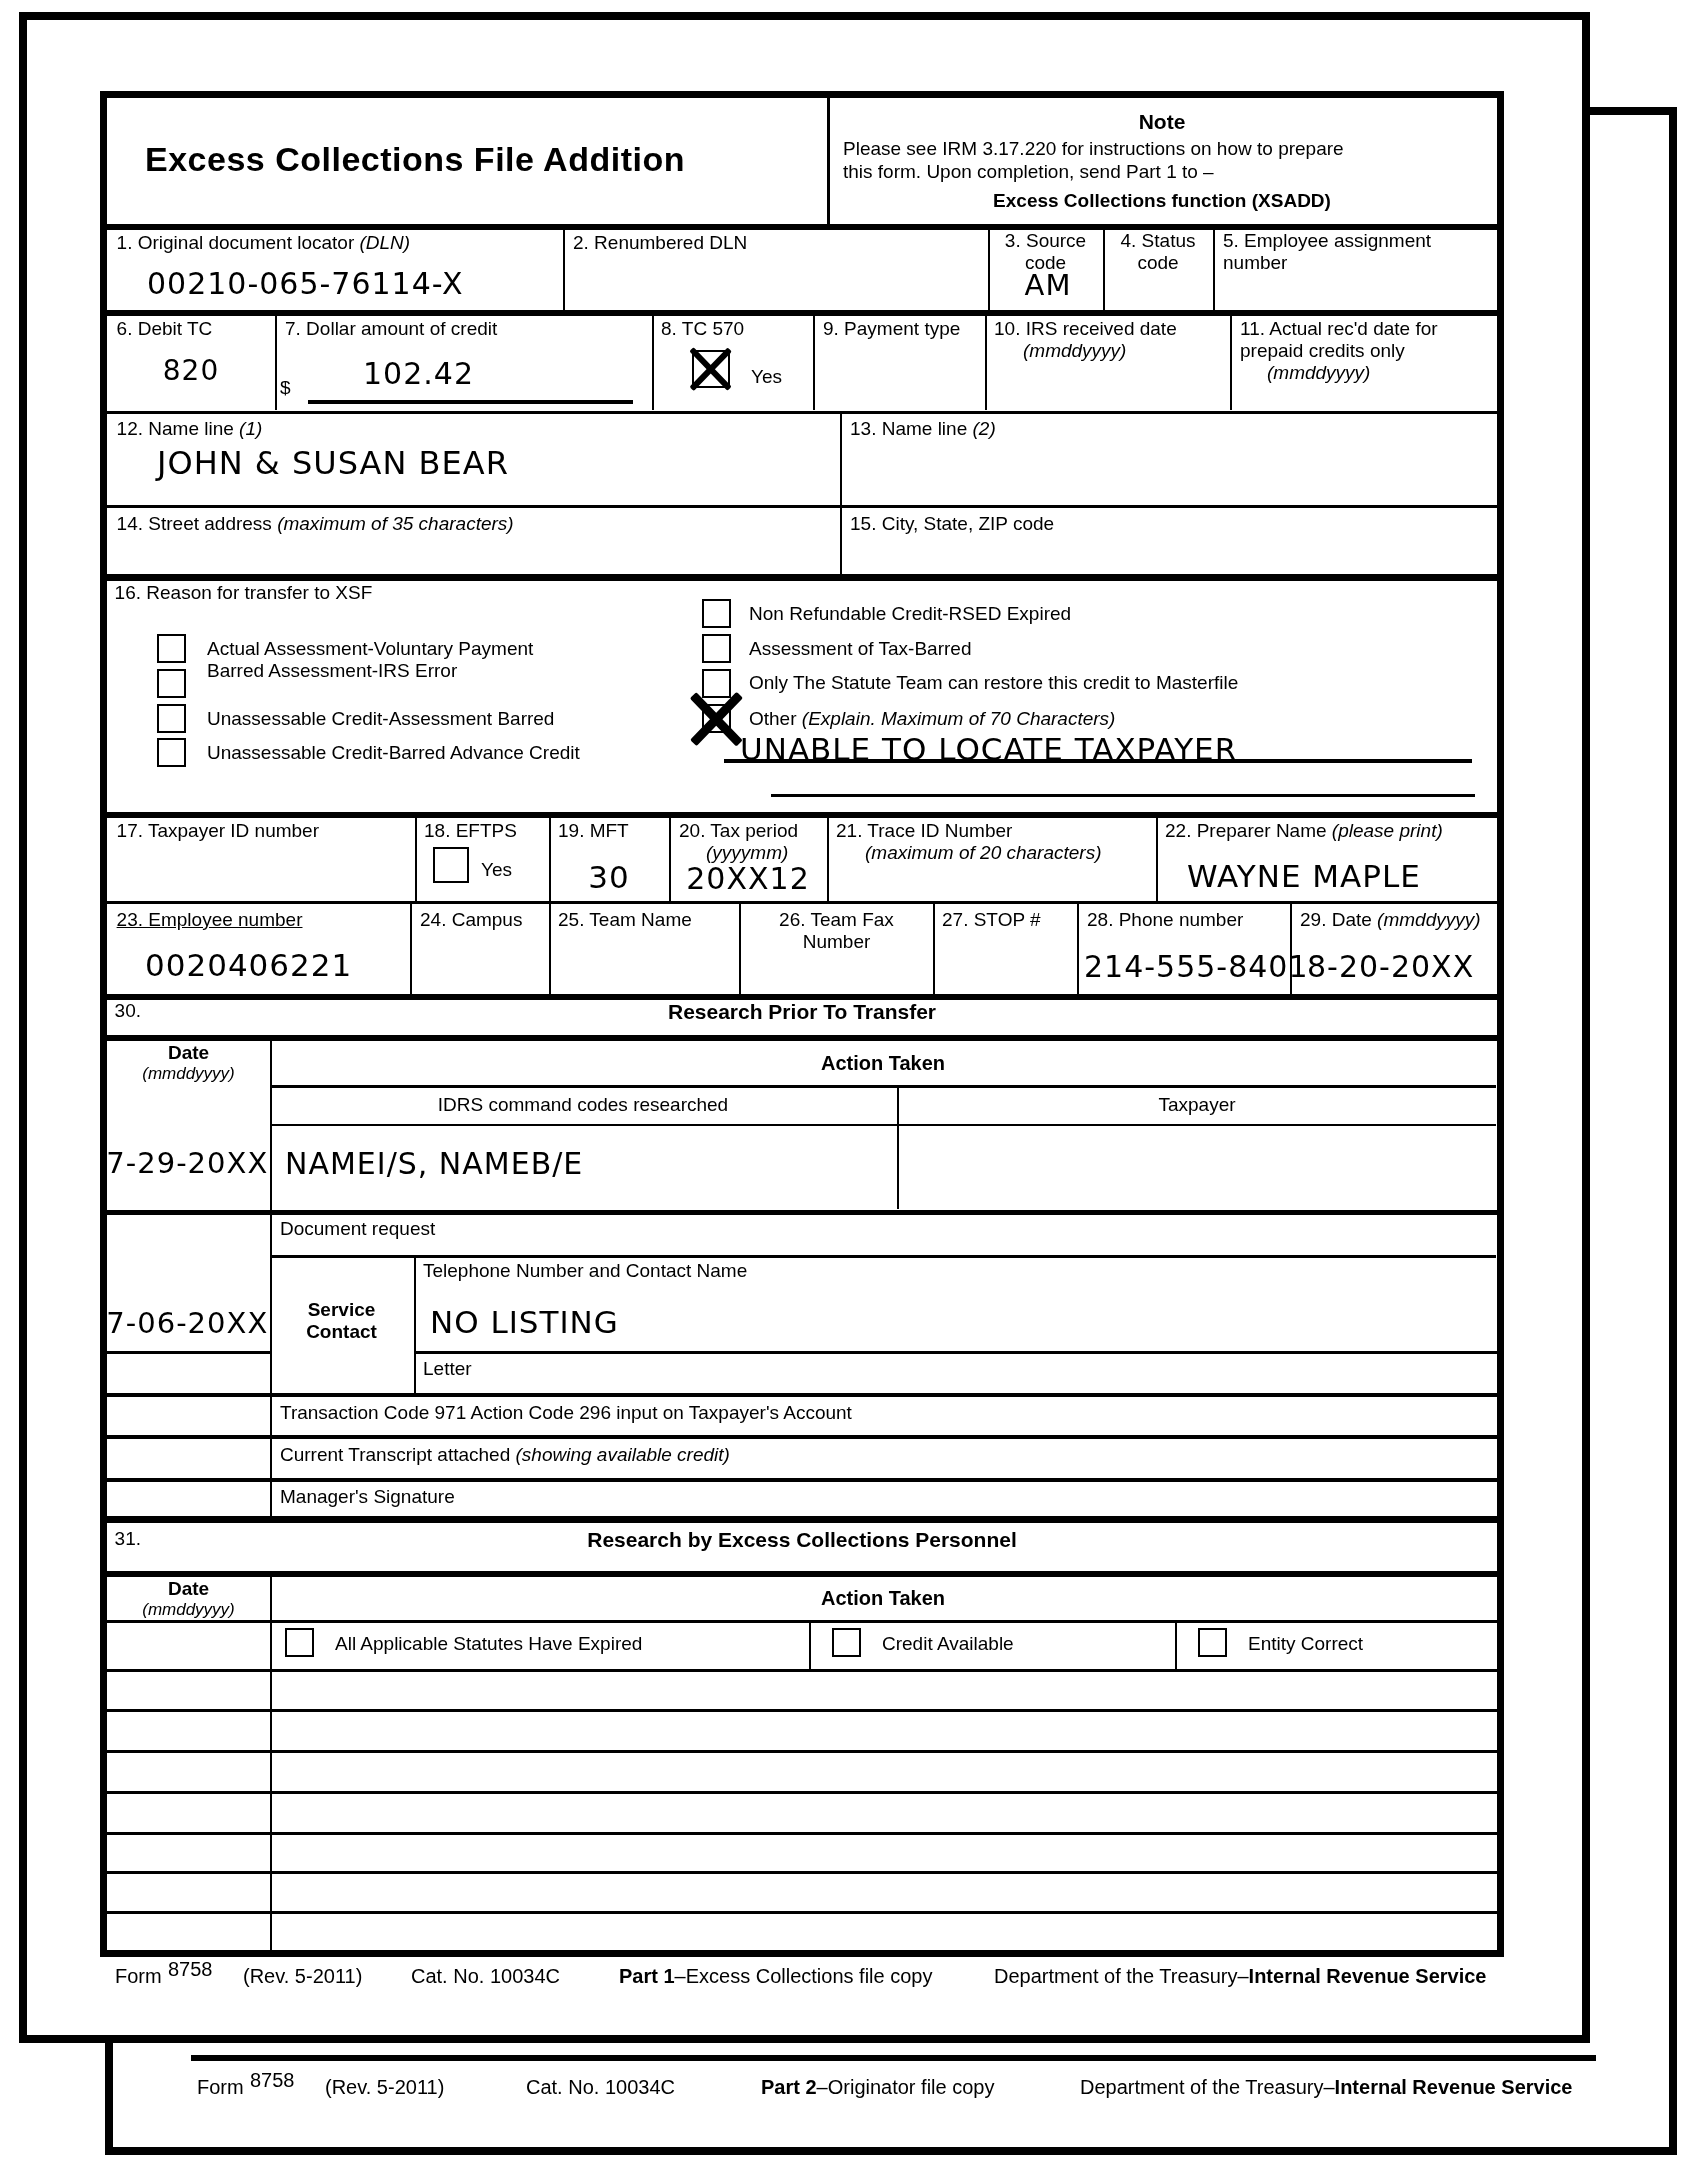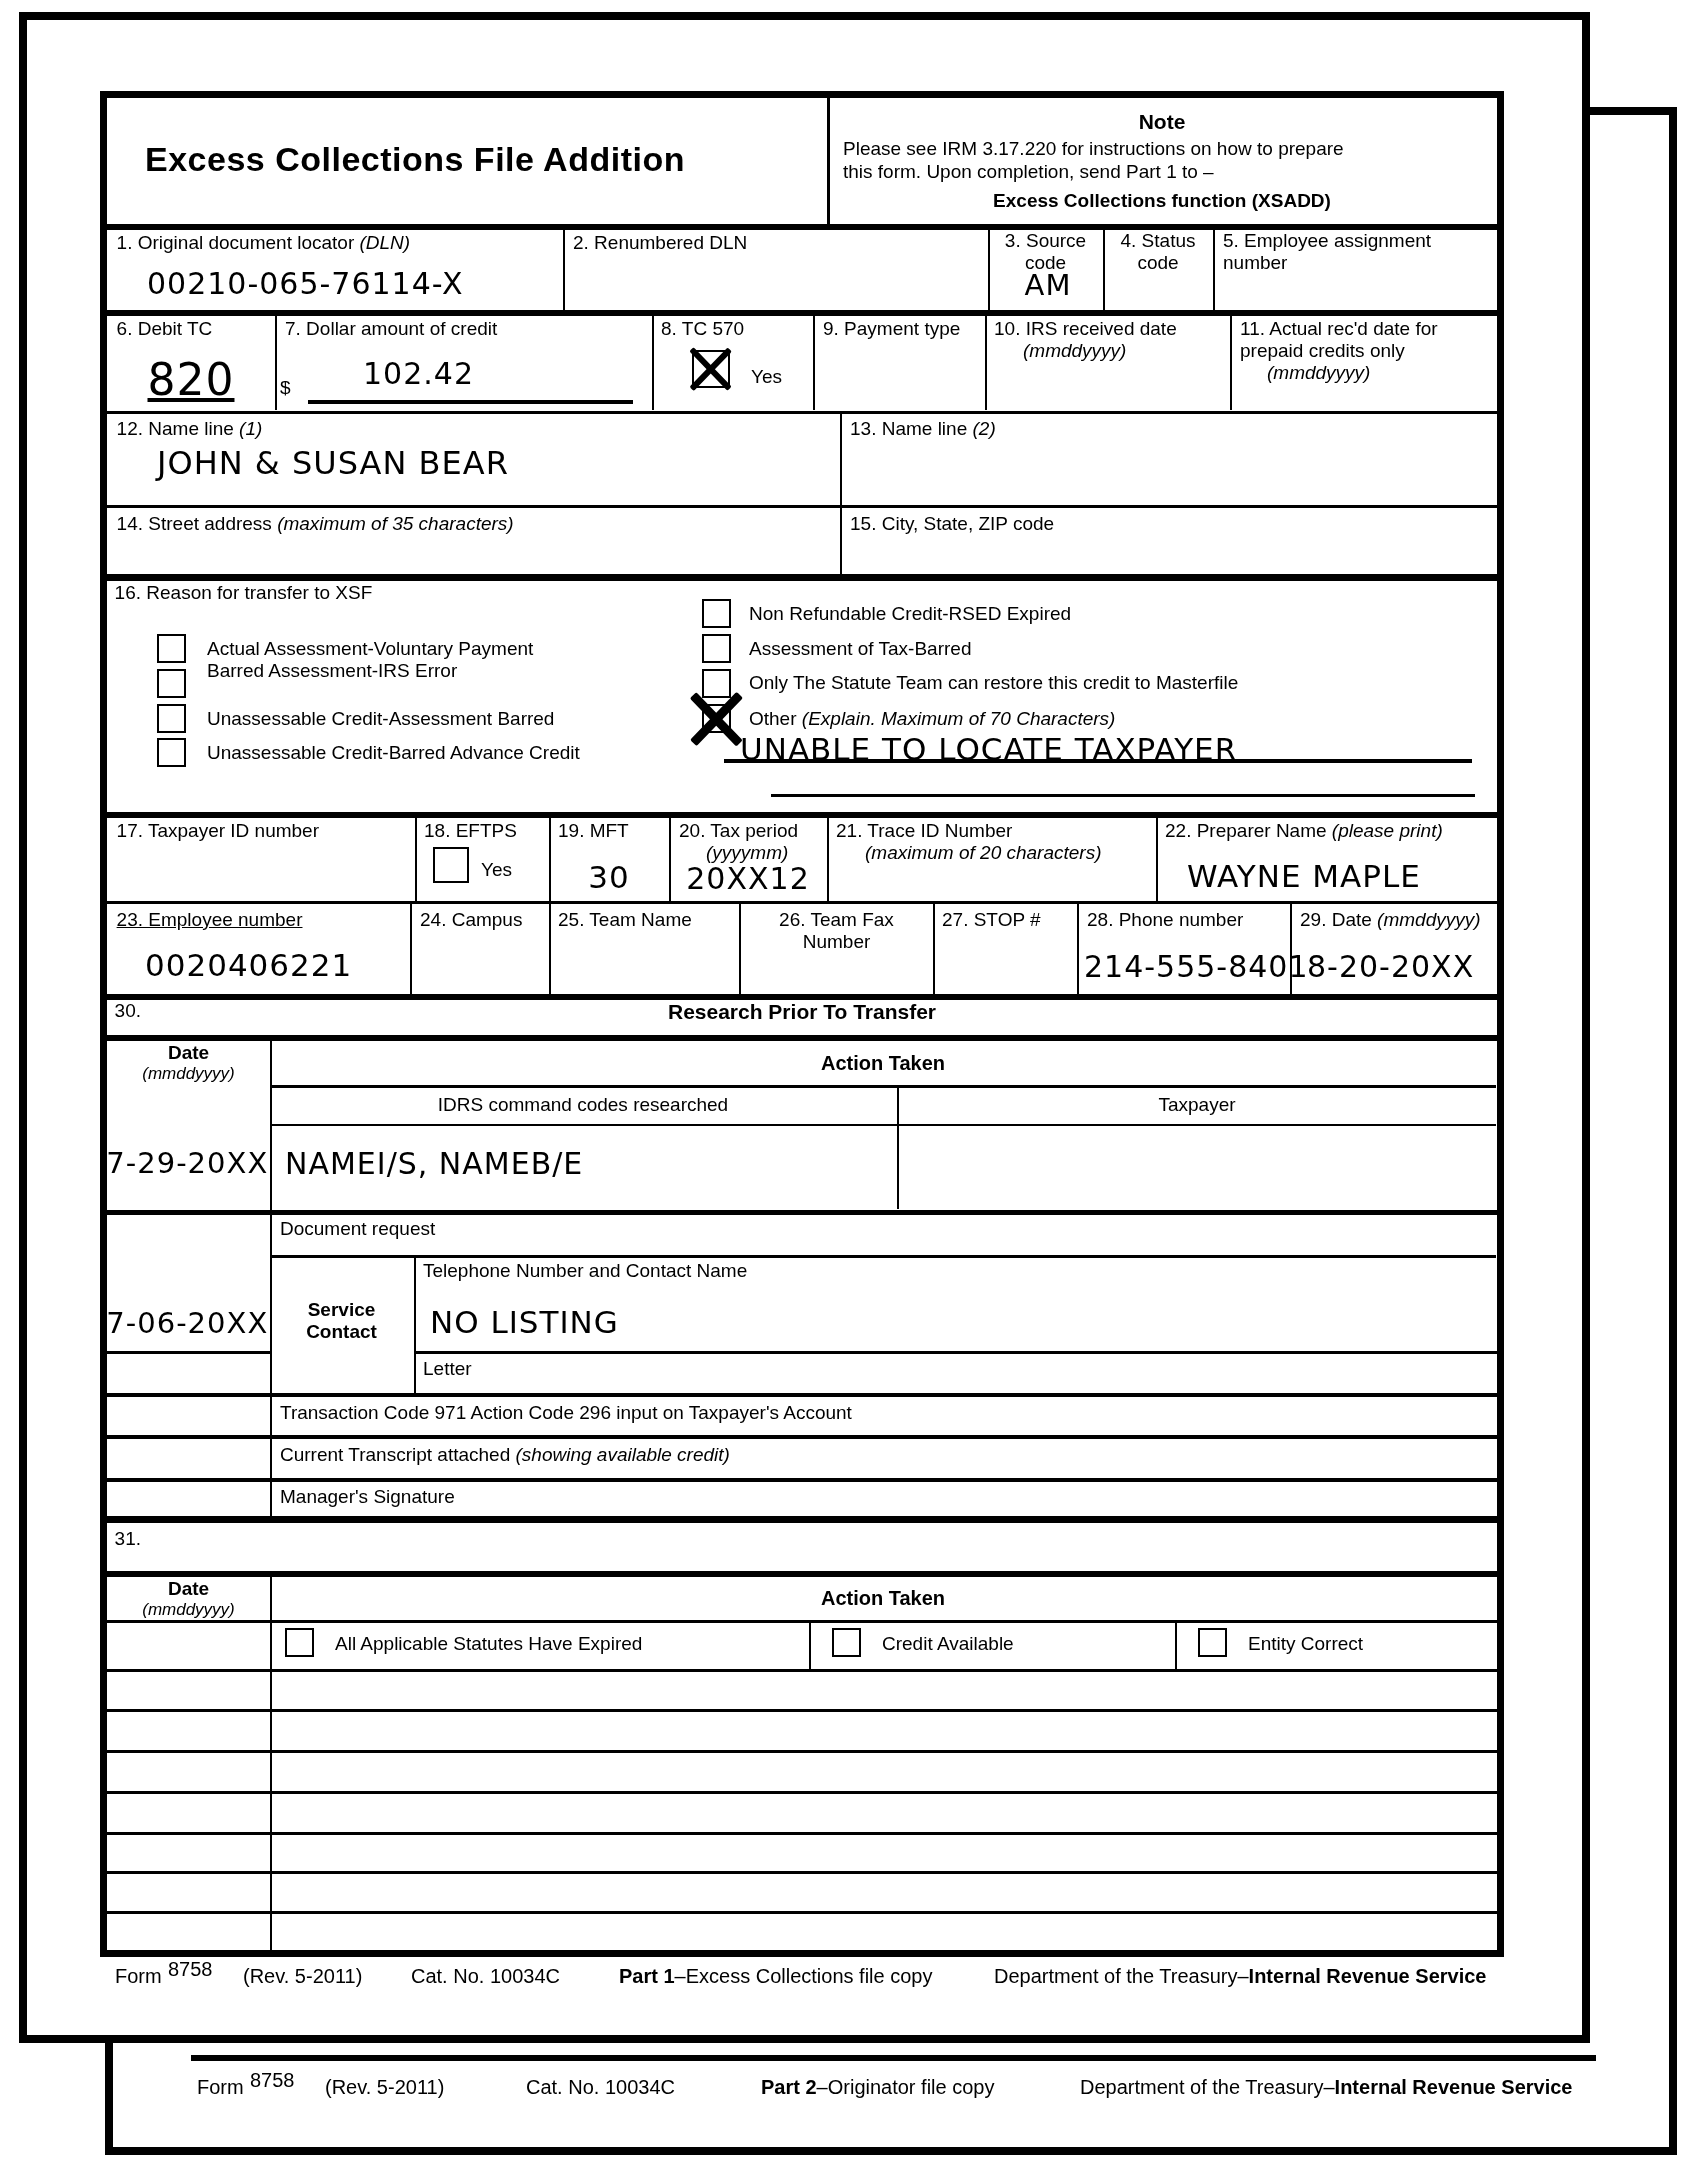--- a/index.html
+++ b/index.html
@@ -59,21 +59,21 @@
     <div class="line" style="left:881px;top:126px;width:1.9px;height:86px;"></div>
     <div class="lbl ctr" style="left:881px;top:132px;width:115px;"><span>3. Source</span><br><span>code</span></div>
     <div class="hw ctr" style="left:881px;top:170px;width:120px;font-size:29px;">AM</div>
     <div class="line" style="left:996px;top:126px;width:1.9px;height:86px;"></div>
     <div class="lbl ctr" style="left:996px;top:132px;width:110px;"><span>4. Status</span><br><span>code</span></div>
     <div class="line" style="left:1106px;top:126px;width:1.9px;height:86px;"></div>
     <div class="lbl" style="left:1116px;top:132px;width:249px;">5. Employee assignment number</div>
     <div class="line" style="left:0;top:212px;width:1390px;height:5.7px;"></div>
 
     <div class="lbl" style="left:9.6px;top:220px;">6. Debit TC</div>
-    <div class="hw ctr" style="left:0;top:256px;width:168px;font-size:44px;text-decoration:underline;">820</div>
+    <div class="hw ctr" style="left:0;top:256px;width:168px;font-size:28px;">820</div>
     <div class="line" style="left:168px;top:212px;width:1.9px;height:100px;"></div>
     <div class="lbl" style="left:178px;top:220px;">7. Dollar amount of credit</div>
     <div class="lbl" style="left:173px;top:279px;">$</div>
     <div class="hw" style="left:256px;top:258px;">102.42</div>
     <div class="line" style="left:201px;top:302px;width:325px;height:3.8px;"></div>
     <div class="line" style="left:545px;top:212px;width:1.9px;height:100px;"></div>
     <div class="lbl" style="left:554px;top:220px;">8. TC 570</div>
     <span class="cbwrap" style="left:585px;top:252px;width:38px;height:38px;" data-checked="true">
       <span class="cbbox"></span>
       <span class="xmark"></span>
@@ -209,20 +209,21 @@
     <div class="line" style="left:0;top:1295px;width:1390px;height:3.8px;"></div>
 
     <div class="lbl" style="left:173px;top:1304px;">Transaction Code 971 Action Code 296 input on Taxpayer's Account</div>
     <div class="line" style="left:0;top:1337px;width:1390px;height:3.8px;"></div>
     <div class="lbl" style="left:173px;top:1346px;"><span>Current Transcript attached</span> <span class="i">(showing available credit)</span></div>
     <div class="line" style="left:0;top:1380px;width:1390px;height:3.8px;"></div>
     <div class="lbl" style="left:173px;top:1388px;">Manager's Signature</div>
     <div class="line" style="left:0;top:1418px;width:1390px;height:6.7px;"></div>
 
     <div class="lbl" style="left:7.6px;top:1430px;">31.</div>
+    <div class="sectitle ctr" style="left:0;top:1430px;width:1390px;">Research by Excess Collections Personnel</div>
     <div class="line" style="left:0;top:1473px;width:1390px;height:5.7px;"></div>
 
     <div class="line" style="left:163px;top:1473px;width:1.9px;height:379px;"></div>
     <div class="lbl b ctr" style="left:0;top:1480px;width:163px;">Date</div>
     <div class="lbl i ctr" style="left:0;top:1501px;width:163px;font-size:17px;">(mmddyyyy)</div>
     <div class="sectitle ctr" style="left:163px;top:1489px;width:1226px;font-size:20px;">Action Taken</div>
     <div class="line" style="left:0;top:1522px;width:1390px;height:2.9px;"></div>
 
     <span class="cbwrap" style="left:178px;top:1530px;" data-checked="false">
         <span class="cbbox"></span>

